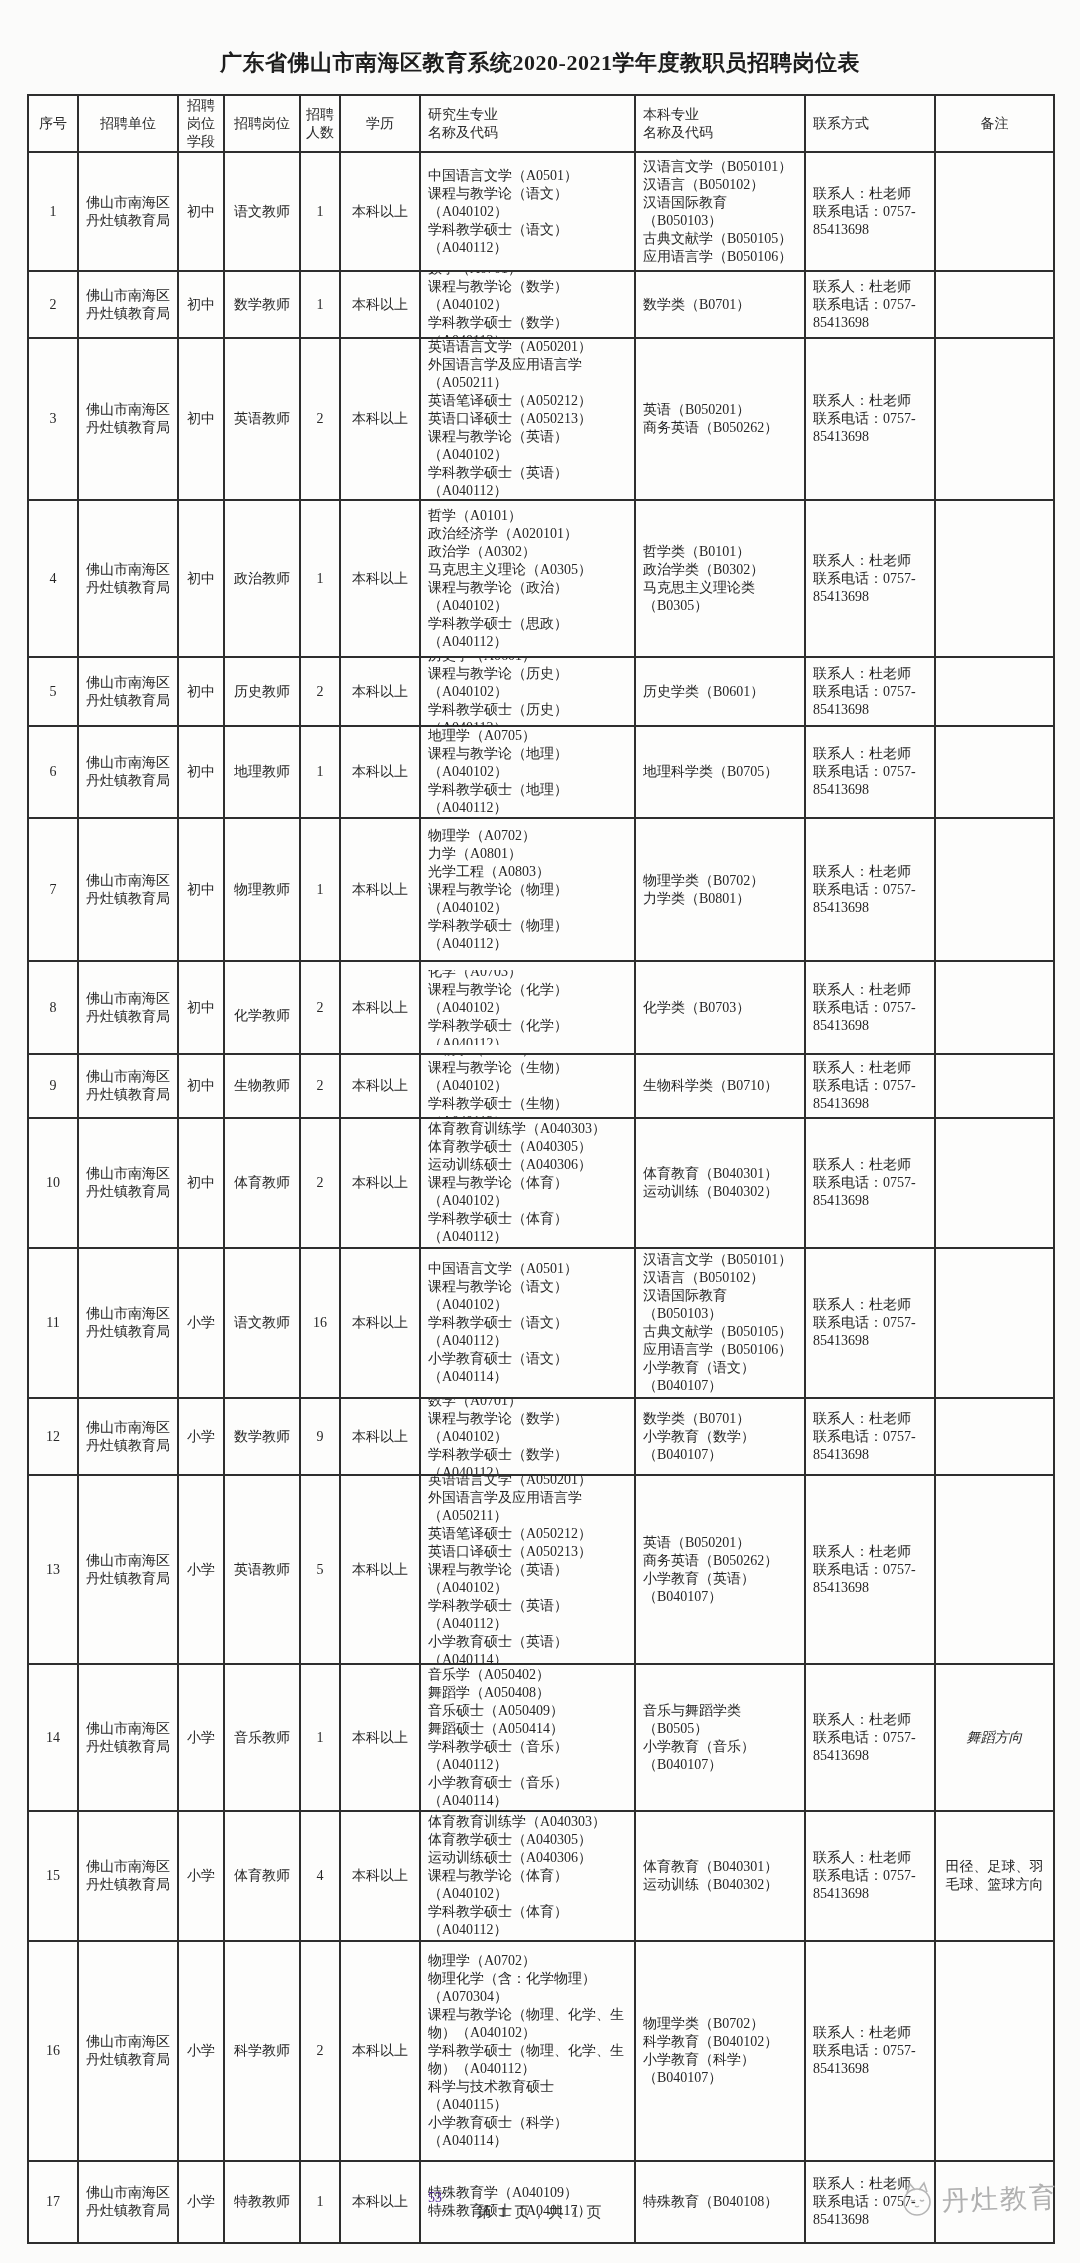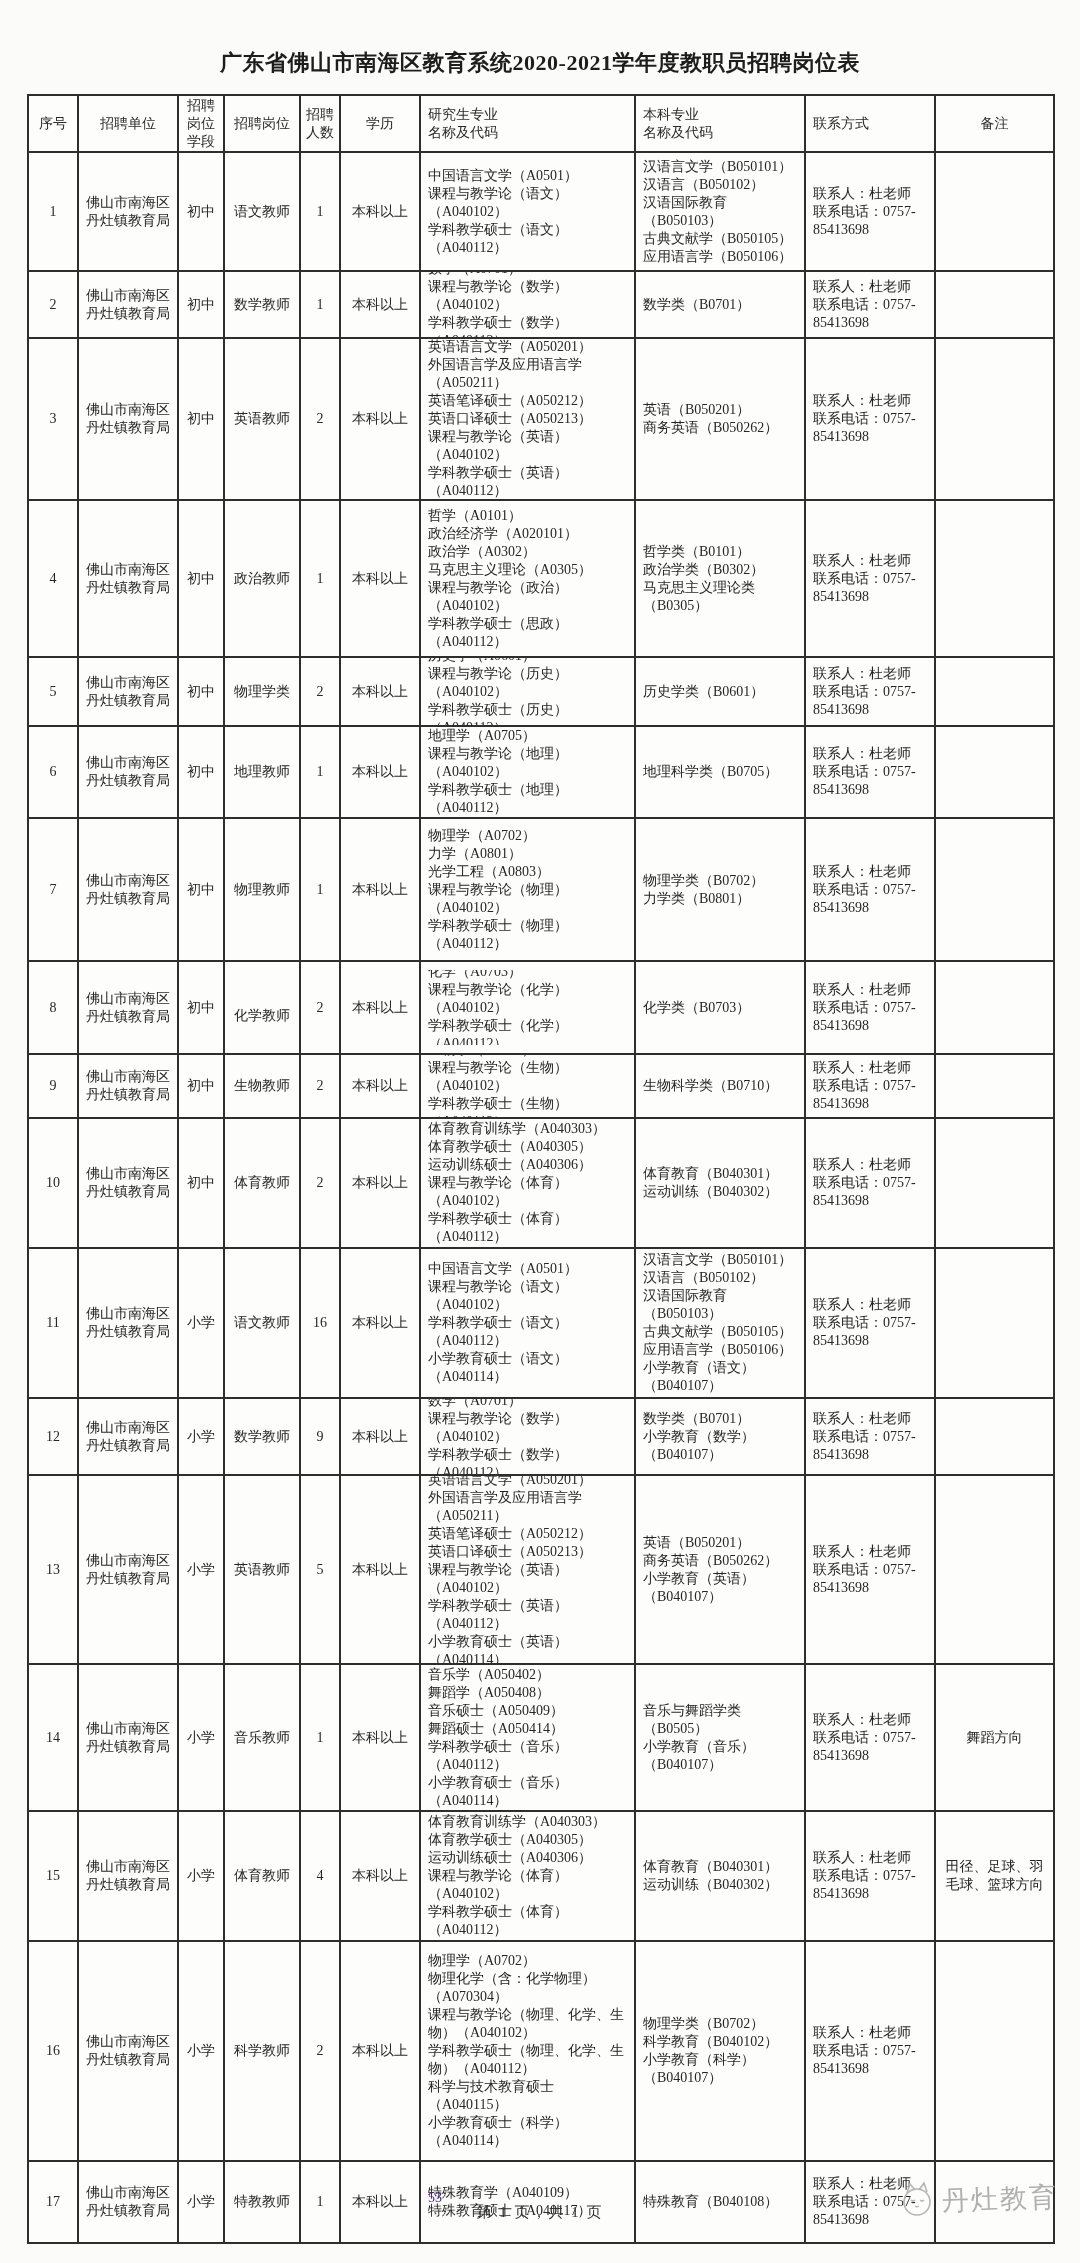--- a/index.html
+++ b/index.html
@@ -288,21 +288,21 @@
         <td>
           <div class="cc" style="height: 67px;">5</div>
         </td>
         <td>
           <div class="cc" style="height: 67px;">佛山市南海区丹灶镇教育局</div>
         </td>
         <td>
           <div class="cc" style="height: 67px;">初中</div>
         </td>
         <td>
-          <div class="cc" style="height: 67px;">物理学类</div>
+          <div class="cc" style="height: 67px;">历史教师</div>
         </td>
         <td>
           <div class="cc" style="height: 67px;">2</div>
         </td>
         <td>
           <div class="cc" style="height: 67px;">本科以上</div>
         </td>
         <td>
           <div class="cc left" style="height: 67px;">历史学（A0601）
 课程与教学论（历史）（A040102）
@@ -647,21 +647,21 @@
         </td>
         <td>
           <div class="cc left" style="height: 145px;">音乐与舞蹈学类（B0505）
 小学教育（音乐）（B040107）</div>
         </td>
         <td>
           <div class="cc left" style="height: 145px;">联系人：杜老师
 联系电话：0757-85413698</div>
         </td>
         <td>
-          <div class="cc" style="height: 130px;">舞蹈方向</div>
+          <div class="cc" style="height: 130px; font-style: italic;">舞蹈方向</div>
         </td>
       </tr>
       <tr>
         <td>
           <div class="cc" style="height: 128px;">15</div>
         </td>
         <td>
           <div class="cc" style="height: 128px;">佛山市南海区丹灶镇教育局</div>
         </td>
         <td>

